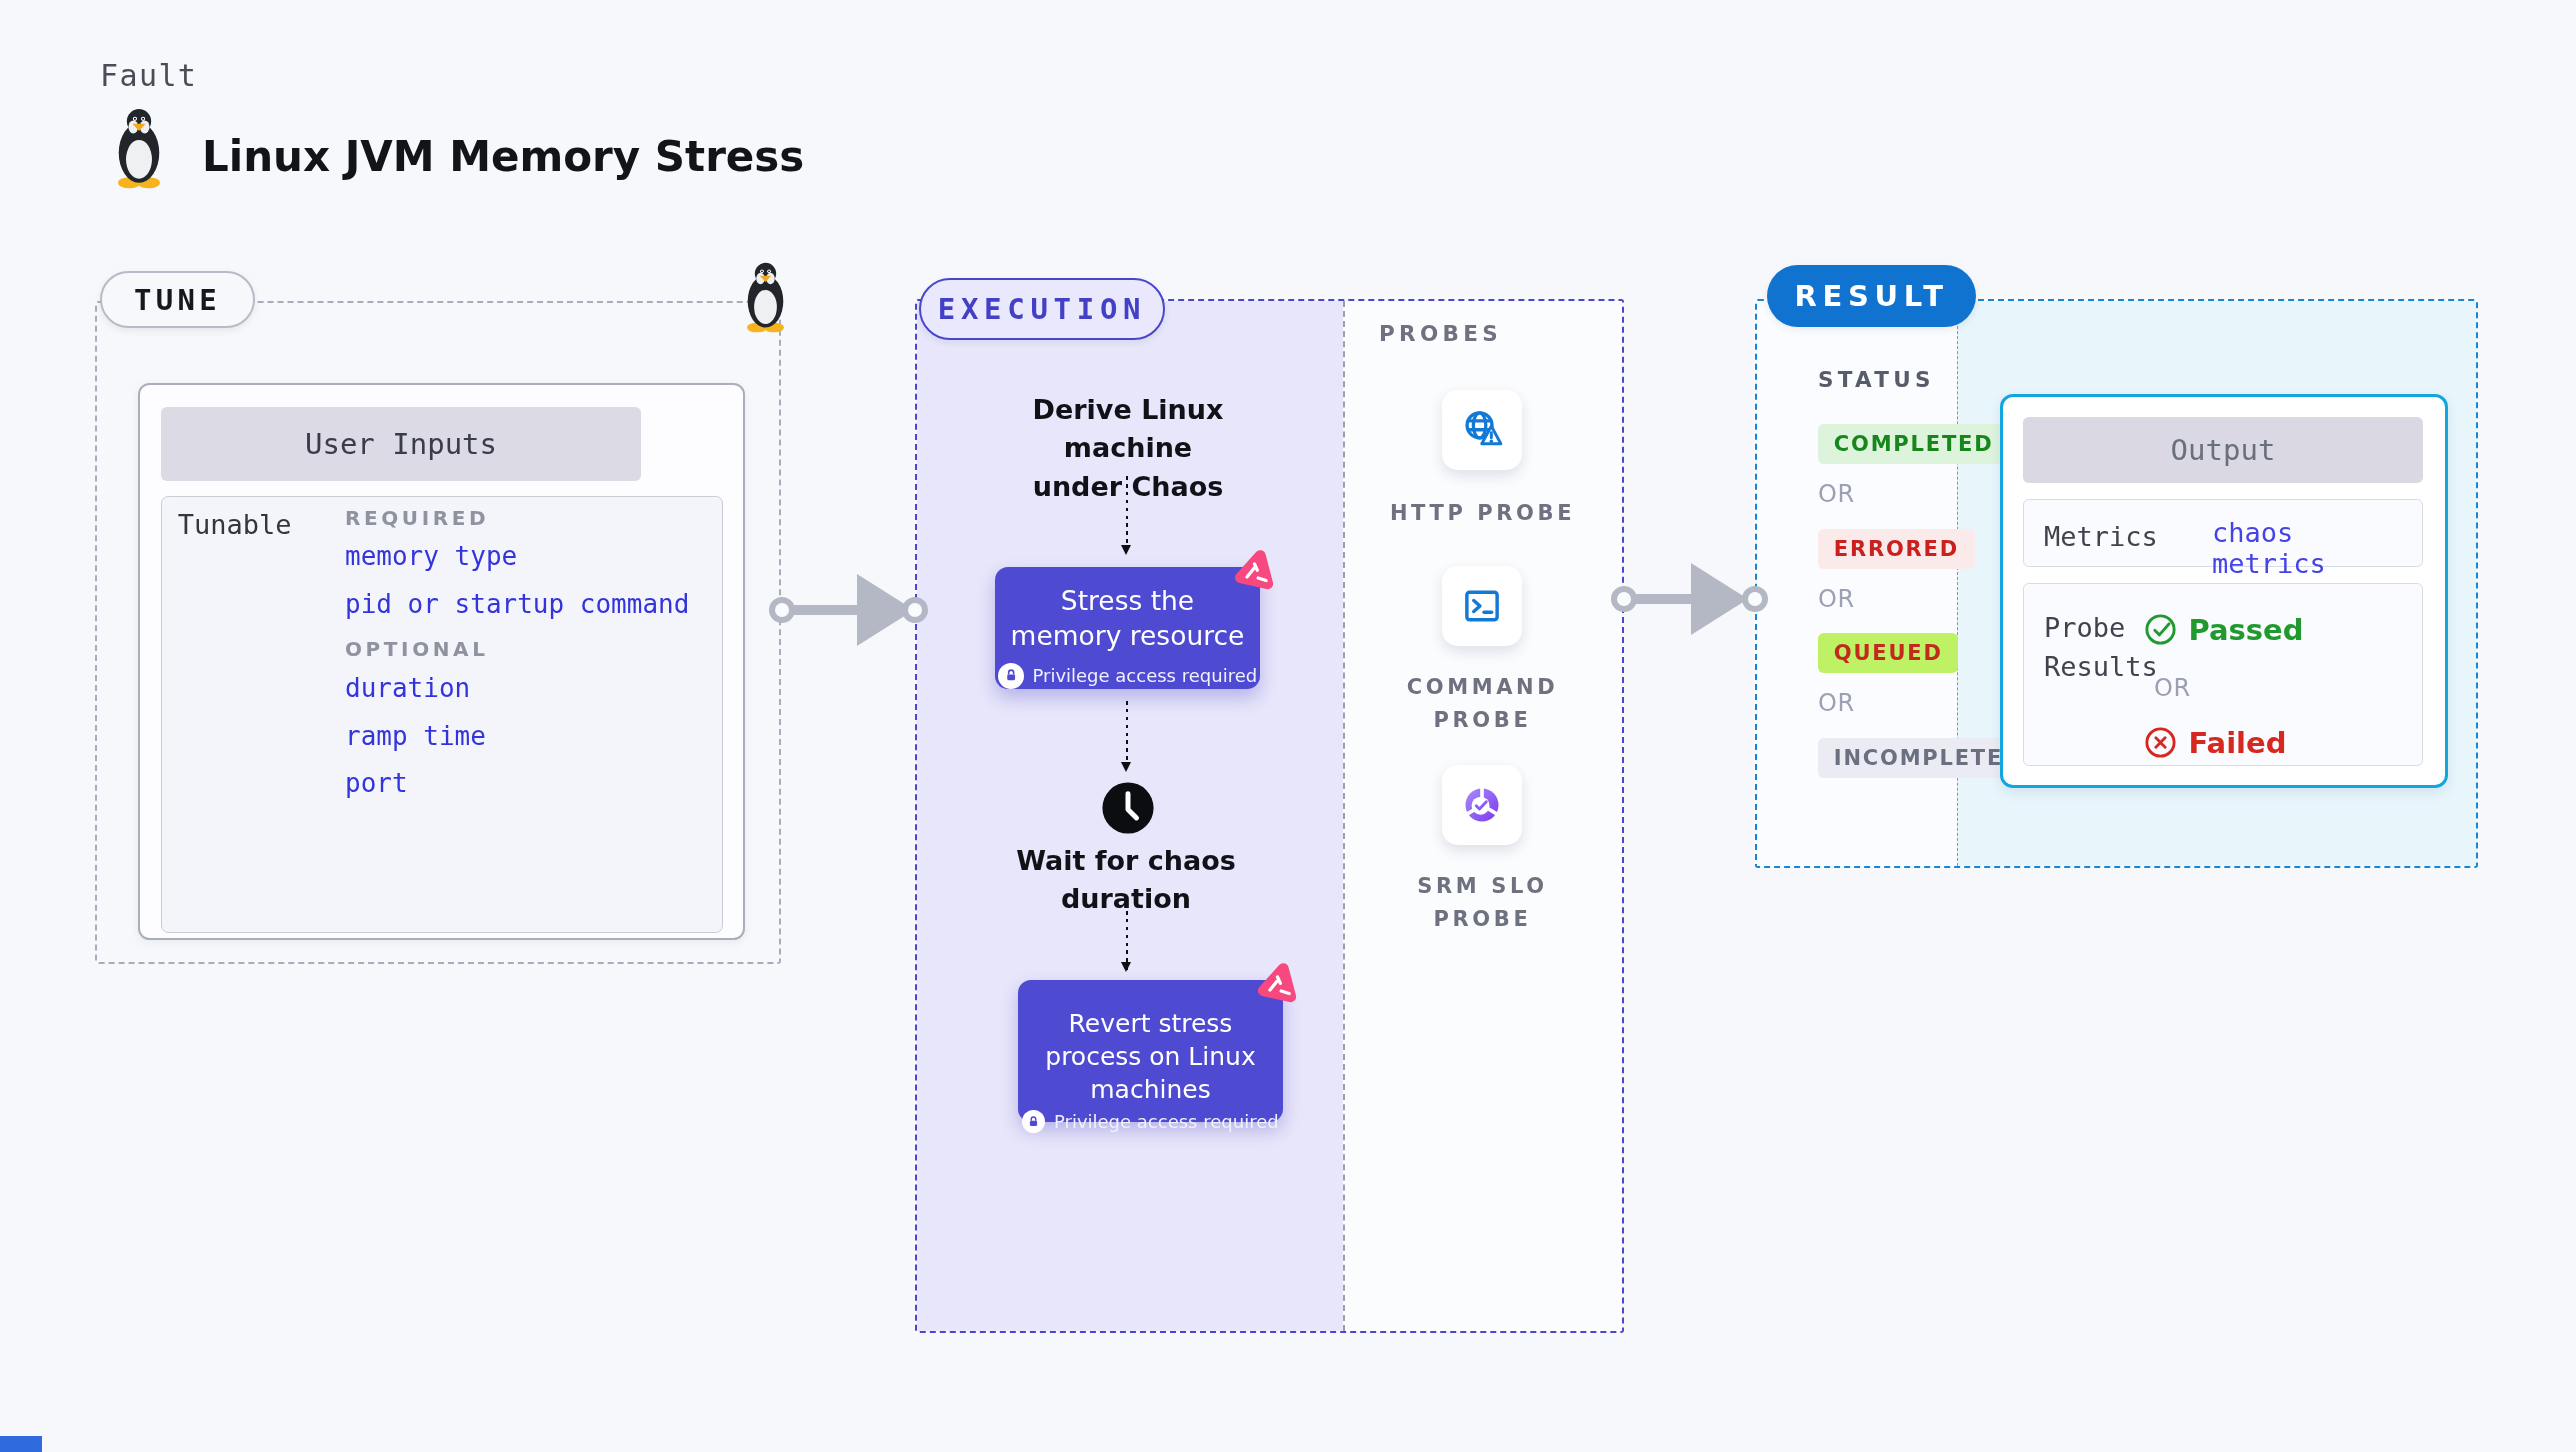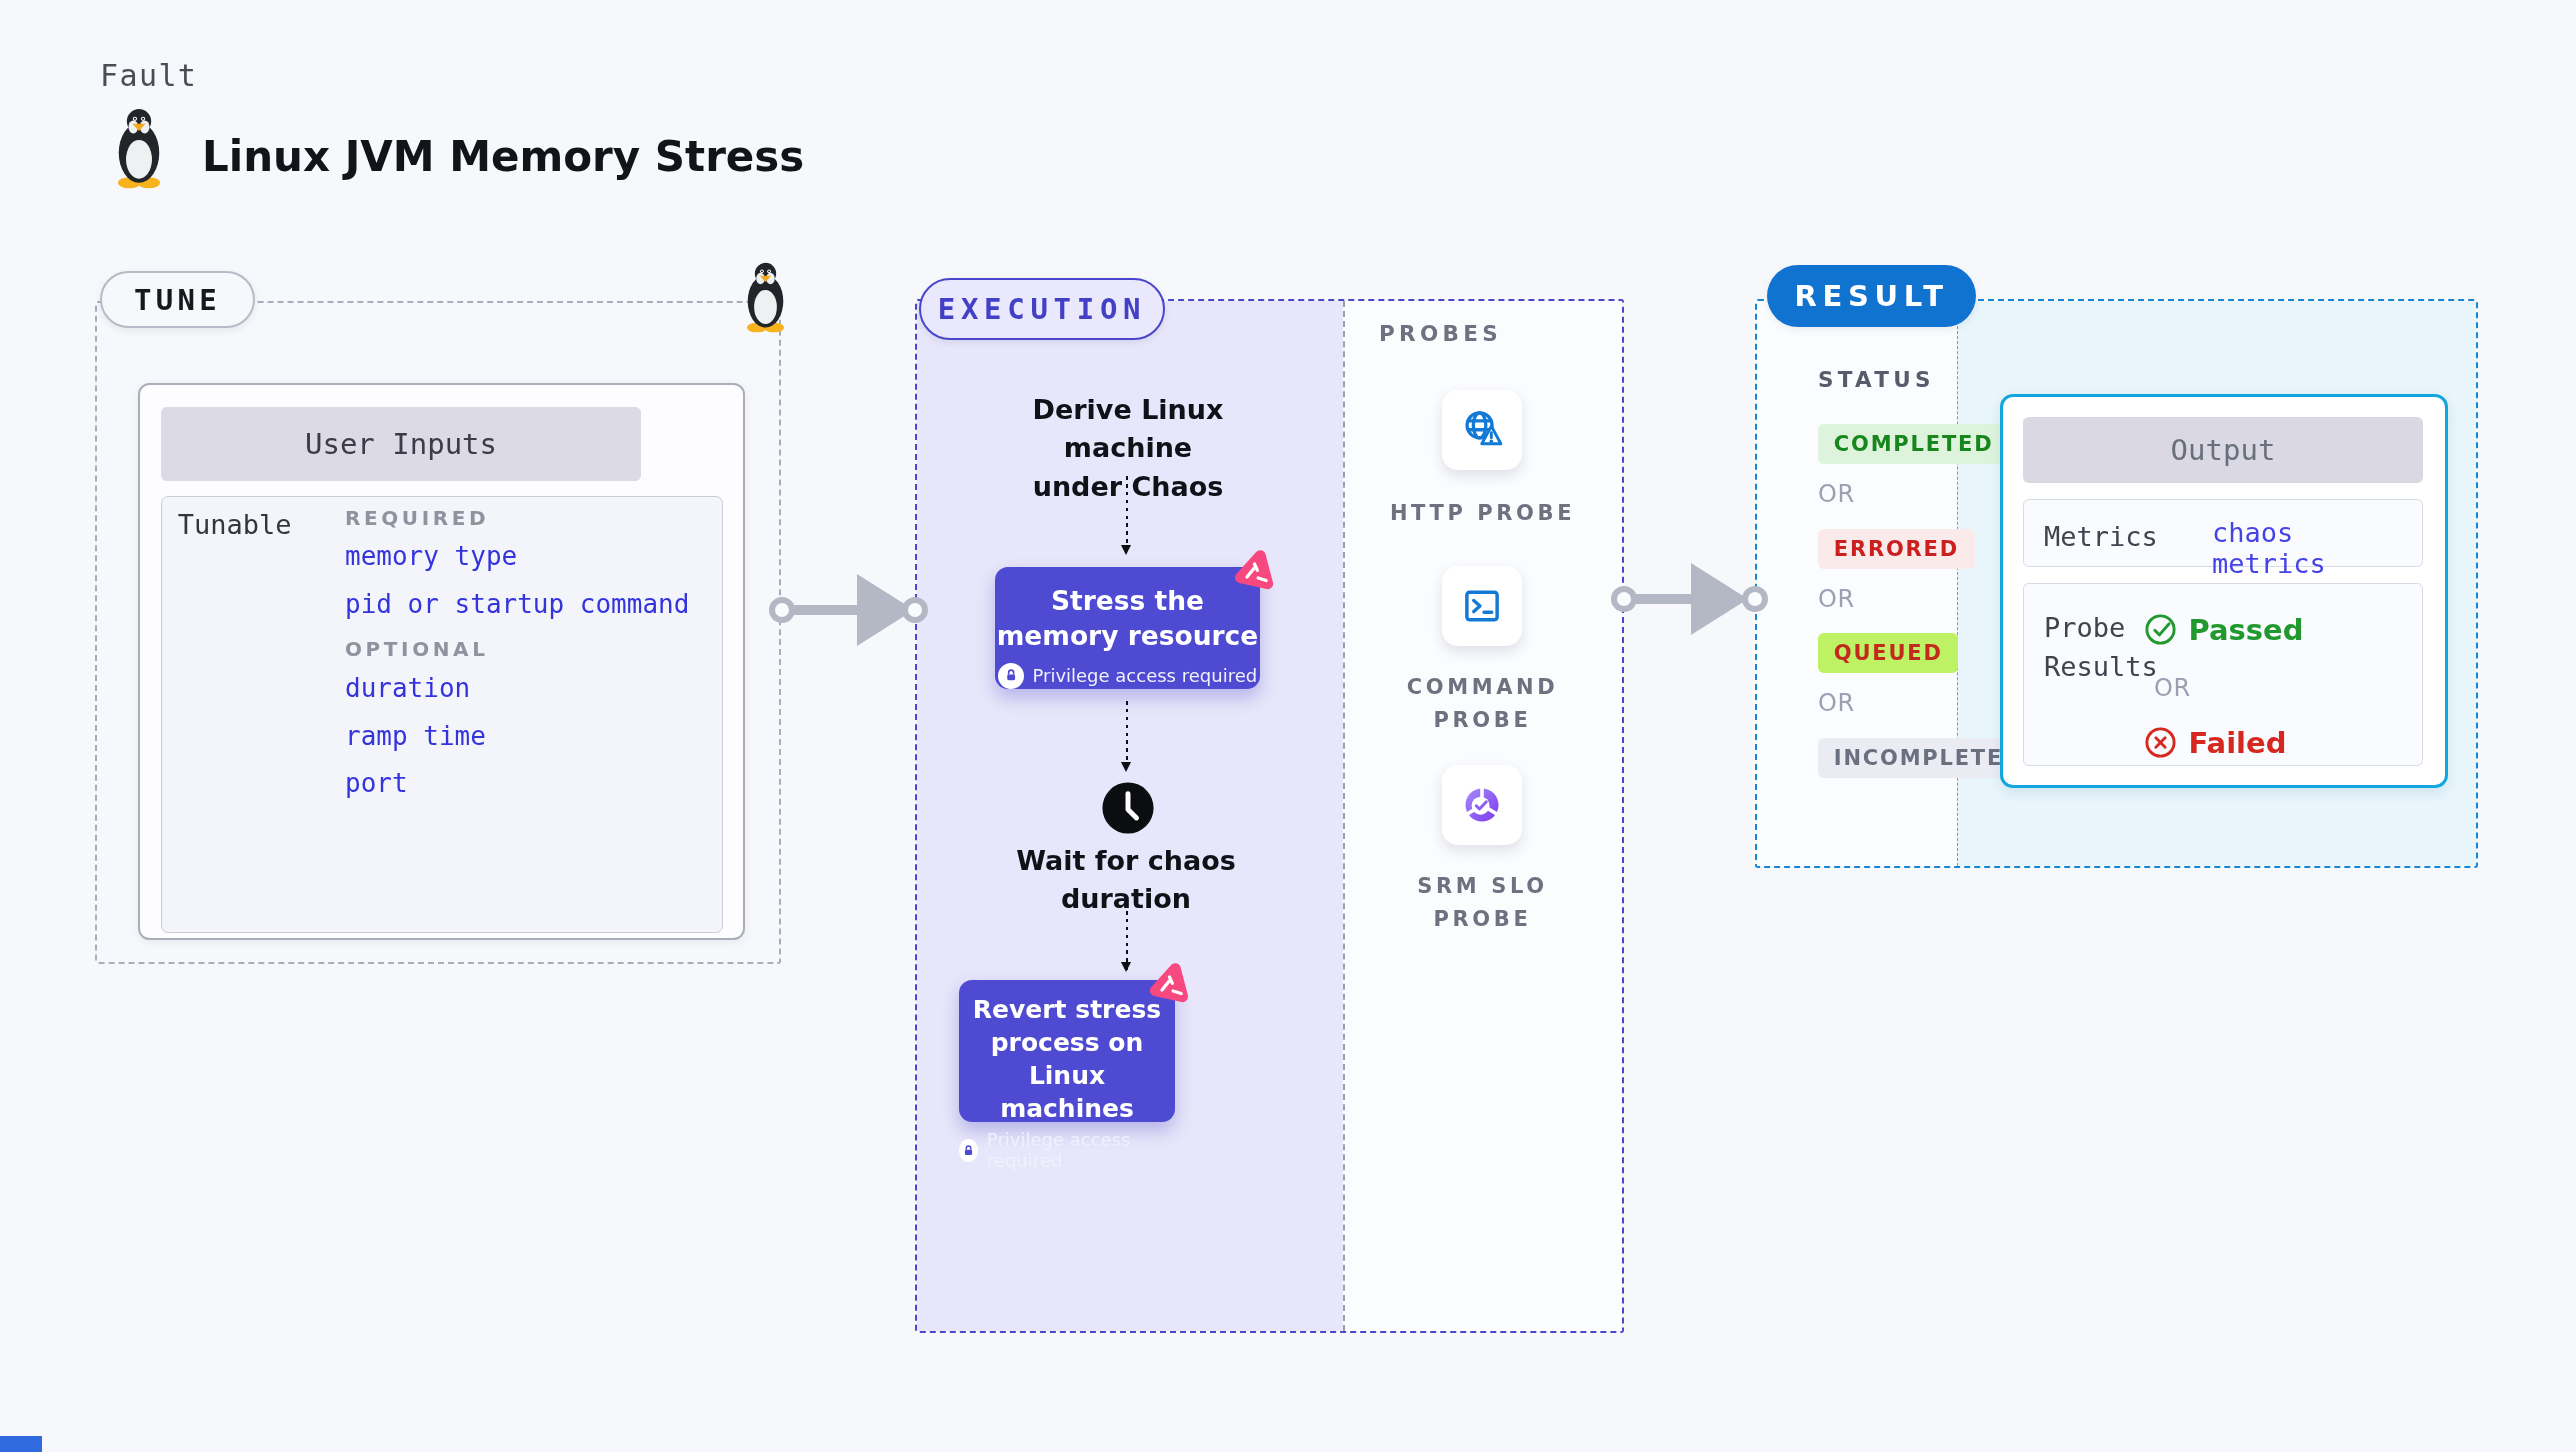--- a/index.html
+++ b/index.html
@@ -50,21 +50,21 @@
   .exec-box{left:915px;top:299px;width:709px;height:1034px;border:2.1px dashed #4a47cd;border-radius:2.9px}
   .exec-left{position:absolute;left:0;top:0;bottom:0;width:426px;background:#e7e6fa}
   .probes-panel{position:absolute;left:426px;top:0;bottom:0;right:0;background:#fbfcfe;
                 border-left:2.1px dashed #9aa0ad}
   .flow-text{font-size:27px;font-weight:700;color:#101217;line-height:1.42}
   .dotline{width:2.1px;background-image:repeating-linear-gradient(to bottom,#0d0f12 0 3.6px,transparent 3.6px 7.9px)}
   .dotline::after{content:"";position:absolute;left:-5px;bottom:-7.2px;
                   border:5.7px solid transparent;border-top:10px solid #0d0f12}
   .node{background:#4e4ad2;border-radius:13px;color:#fff;
         box-shadow:0 8.6px 17px rgba(60,55,190,.28)}
-  .node-title{font-size:26.5px;font-weight:700;line-height:1.32;text-align:center}
+  .node-title{font-size:26.5px;font-weight:400;line-height:1.32;text-align:center}
   .priv{display:flex;align-items:center;justify-content:center;gap:8.6px;margin-top:8.6px}
   .priv-text{font-size:18px;color:#f0f1fd}
   .lock-badge{width:26px;height:26px;border-radius:50%;background:#fff;
               display:flex;align-items:center;justify-content:center}
   .pink-chip{position:absolute;right:-14.3px;top:-17px;width:44px;height:44px;transform:rotate(-6deg)}
 
   .probes-label{left:1379px;top:321px;font-size:21.5px;font-weight:700;letter-spacing:4.3px;color:#6e7280}
   .probe-card{width:80px;height:80px;background:#fff;border-radius:15.8px;
               box-shadow:0 5.7px 13px rgba(25,35,70,.12);display:flex;align-items:center;justify-content:center}
   .probe-label{width:255px;left:1355px;font-size:21px;font-weight:700;letter-spacing:3.6px;
@@ -198,21 +198,21 @@
     <circle cx="38" cy="38" r="36" fill="#0c0d10"></circle>
     <path d="M38 40 V18 M38 40 L50 52" stroke="#fff" stroke-width="7" stroke-linecap="round" fill="none"></path>
   </svg>
   <div class="abs flow-text center" style="left:1004px;top:842px;width:244px">
     <span style="display:block">Wait for chaos</span>
     <span style="display:block">duration</span>
   </div>
 
   <div class="abs dotline" style="left:1126px;top:911px;height:59px"></div>
 
-  <div class="abs node" style="left:959px;top:980px;width:216px;height:142px;padding-top:13px">
+  <div class="abs node" style="left:1018px;top:980px;width:265px;height:142px;padding-top:27px">
     <svg class="pink-chip" viewBox="0 0 62 62" width="44" height="44">
         <use href="#pinkchip"></use>
       </svg>
     <div class="node-title" style="font-size:25px">
       <span style="display:block">Revert stress</span>
       <span style="display:block">process on Linux</span>
       <span style="display:block">machines</span>
     </div>
     <div class="priv" style="margin-top:4.3px">
       <span class="lock-badge" style="width:23px;height:23px">

